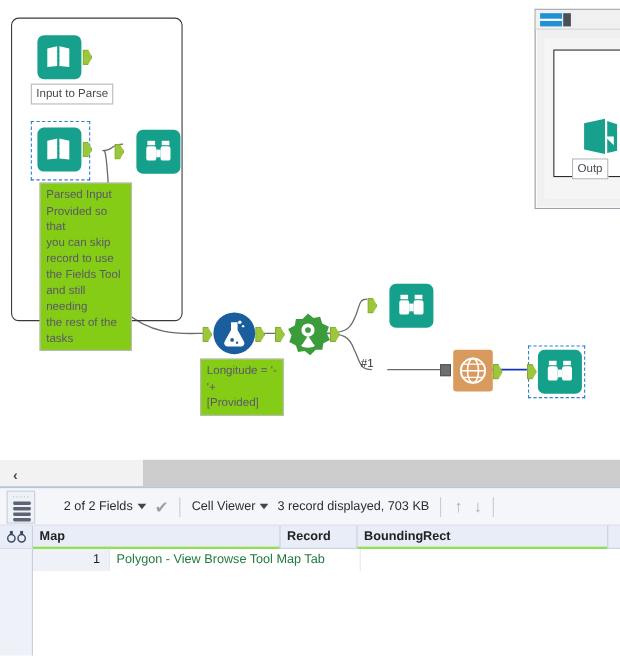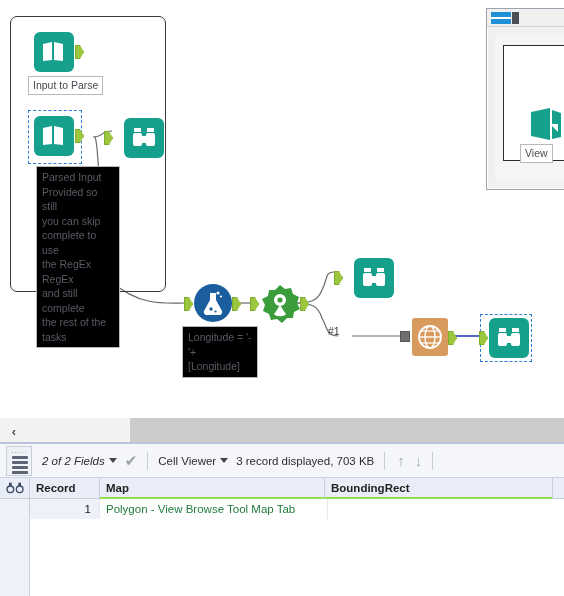--- a/index.html
+++ b/index.html
@@ -37,21 +37,21 @@
   .anchor.out { clip-path: polygon(0 0, 55% 0, 100% 50%, 55% 100%, 0 100%); }
   .anchor.in  { clip-path: polygon(0 0, 55% 0, 100% 50%, 55% 100%, 0 100%); }
   .anchor.dark { background:#6f6f6f; border-color:#555; width:10px; height:11px; clip-path:none; }
 
   .label-box {
     position:absolute; background:#ffffff; border:1px solid #b9b9b9;
     font-size:10.5px; color:#4a4a52; padding:2px 4px; white-space:nowrap;
     line-height:13px;
   }
   .comment-box {
-    position:absolute; background:#000000; border:1px solid #b9b9b9;
+    position:absolute; background:#84cc16; border:1px solid #b9b9b9;
     font-size:10.5px; color:#5a5a66; padding:3px 5px; line-height:14.5px;
   }
   .sel-dash {
     position:absolute; border:1.4px dashed #2f7fd4;
   }
   svg.wires { position:absolute; left:0; top:0; width:564px; height:418px; pointer-events:none; }
 
   .hash-label { position:absolute; font-size:10.5px; color:#333; }
 
   
@@ -171,44 +171,44 @@
             <rect x="2" y="6" width="9" height="13" rx="2" fill="#ffffff"></rect>
             <rect x="15" y="6" width="9" height="13" rx="2" fill="#ffffff"></rect>
             <rect x="11" y="9" width="4" height="7" fill="#ffffff"></rect>
           </svg>
         </div>
       </div>
     </div>
 
     <div class="comment-box" style="left:36px; top:166px; width:84px;">
       <span>Parsed Input</span><br>
-      <span>Provided so still</span><br>
+      <span>Provided so that</span><br>
       <span>you can skip</span><br>
-      <span>complete to use</span><br>
-      <span>the RegEx RegEx</span><br>
-      <span>and still complete</span><br>
+      <span>record to use</span><br>
+      <span>the Fields Tool</span><br>
+      <span>and still needing</span><br>
       <span>the rest of the</span><br>
       <span>tasks</span>
     </div>
 
     <div class="tool" style="left:186px; top:284px;">
       <div class="anchor in" style="left:-2px; top:13px;"></div>
       <div style="position:absolute; left:8px; top:0; width:38px; height:38px; background:#1b5e9e; border-radius:50%; display:flex; align-items:center; justify-content:center;">
         <svg width="24" height="26" viewBox="0 0 24 26">
           <path d="M9,3 L9,10 L3,21 a3,3 0 0 0 2.6,4 h12.8 a3,3 0 0 0 2.6,-4 L15,10 L15,3 Z" fill="#ffffff"></path>
           <circle cx="10" cy="19" r="1.7" fill="#1b5e9e"></circle>
           <circle cx="14.5" cy="21.5" r="1.1" fill="#1b5e9e"></circle>
           <circle cx="17" cy="3" r="1.6" fill="#ffffff"></circle>
           <circle cx="20" cy="6.5" r="1.1" fill="#ffffff"></circle>
         </svg>
       </div>
       <div class="anchor out" style="left:46px; top:13px;"></div>
       <div class="comment-box" style="left:-4px; top:42px; width:76px;">
         <span>Longitude = '-'+</span><br>
-        <span>[Longitude]</span>
+        <span>[Provided]</span>
       </div>
     </div>
 
     <div class="tool" style="left:252px; top:284px;">
       <div class="anchor in" style="left:-2px; top:13px;"></div>
       <div style="position:absolute; left:8px; top:0;">
         <svg width="40" height="40" viewBox="0 0 40 40">
           <path d="M20,1 L25,5 L31,4 L33,10 L39,13 L37,19 L40,25 L34,28 L33,34 L27,34 L22,39 L17,35 L11,36 L9,30 L3,27 L5,21 L2,15 L8,12 L9,6 L15,6 Z" fill="#3a9c3a"></path>
           <circle cx="20" cy="20" r="13" fill="#3a9c3a"></circle>
           <circle cx="20" cy="16" r="6" fill="#ffffff"></circle>
@@ -273,21 +273,21 @@
         <div class="win-icon-dark"></div>
       </div>
       <div class="float-body">
         <div class="inner-frame">
           <div style="position:absolute; left:24px; top:60px;">
             <svg width="36" height="36" viewBox="0 0 36 36">
               <path d="M3,6 L22,2 L22,34 L3,30 Z" fill="#17a08c"></path>
               <path d="M24,4 L33,7 L33,31 L24,33 Z" fill="#17a08c"></path>
               <path d="M22,18 L30,18 L30,26 Z" fill="#ffffff"></path>
             </svg>
-            <div class="label-box" style="left:-8px; top:38px;">View</div>
+            <div class="label-box" style="left:-8px; top:38px;">Outp</div>
           </div>
         </div>
       </div>
     </div>
 
   </div>
 
   <div id="results">
 
     <div class="collapse-bar">
@@ -299,21 +299,21 @@
     <div class="results-toolbar">
       <div class="grip">
         <div class="dots">·····</div>
         <div class="lines">
             <i></i>
             <i></i>
             <i></i>
             <i></i>
           </div>
       </div>
-      <div class="tb-item" style="margin-left:42px;font-style:italic;">
+      <div class="tb-item" style="margin-left:58px;">
         <span>2 of 2 Fields</span>
         <span class="caret"></span>
       </div>
       <div class="check" style="margin-left:8px;">✔</div>
       <div class="tb-sep"></div>
       <div class="tb-item">
         <span>Cell Viewer</span>
         <span class="caret"></span>
       </div>
       <div class="tb-item" style="margin-left:8px;">3 record displayed, 703 KB</div>
@@ -328,22 +328,22 @@
 
       <div class="row-head">
         <div class="corner-cell">
           <svg width="18" height="12" viewBox="0 0 26 18">
             <circle cx="6" cy="11" r="5" fill="none" stroke="#3c4a63" stroke-width="2"></circle>
             <circle cx="20" cy="11" r="5" fill="none" stroke="#3c4a63" stroke-width="2"></circle>
             <rect x="4" y="1" width="4" height="5" fill="#3c4a63"></rect>
             <rect x="18" y="1" width="4" height="5" fill="#3c4a63"></rect>
           </svg>
         </div>
+        <div class="hcell underline" style="width:225px;">Map</div>
         <div class="hcell" style="width:70px;">Record</div>
-        <div class="hcell underline" style="width:225px;">Map</div>
         <div class="hcell underline" style="width:228px;">BoundingRect</div>
       </div>
 
       <div class="data-row">
         <div class="dcell rec-cell" style="width:100px;">1</div>
         <div class="dcell" style="width:228px; color:#1f7a3c;">Polygon - View Browse Tool Map Tab</div>
       </div>
     </div>
 
   </div>

